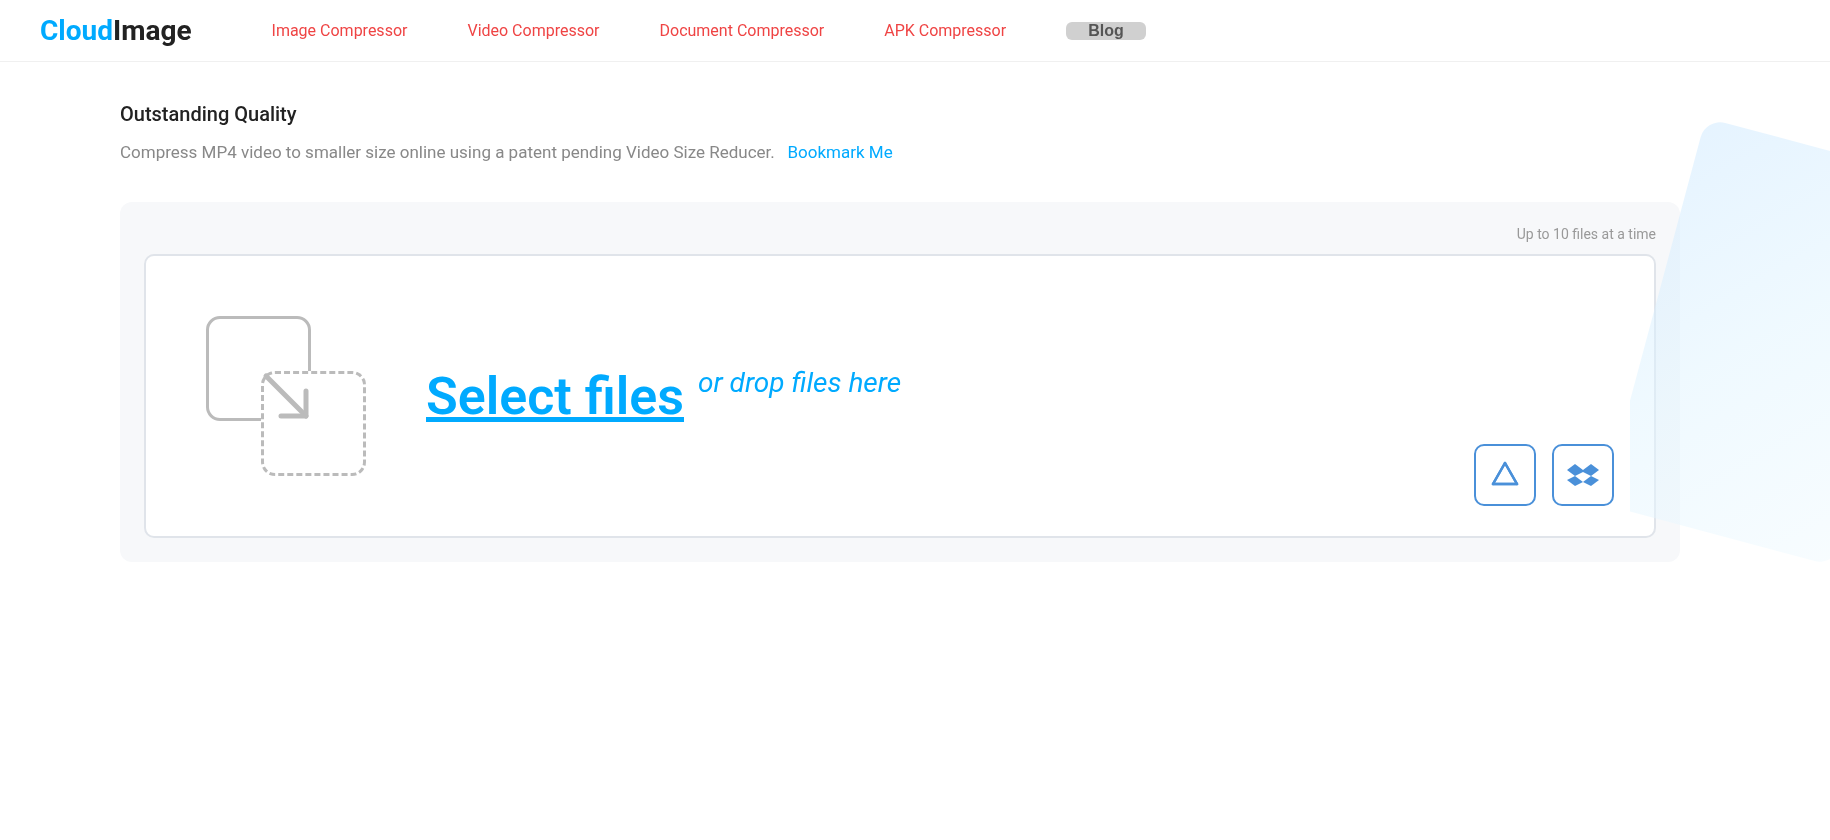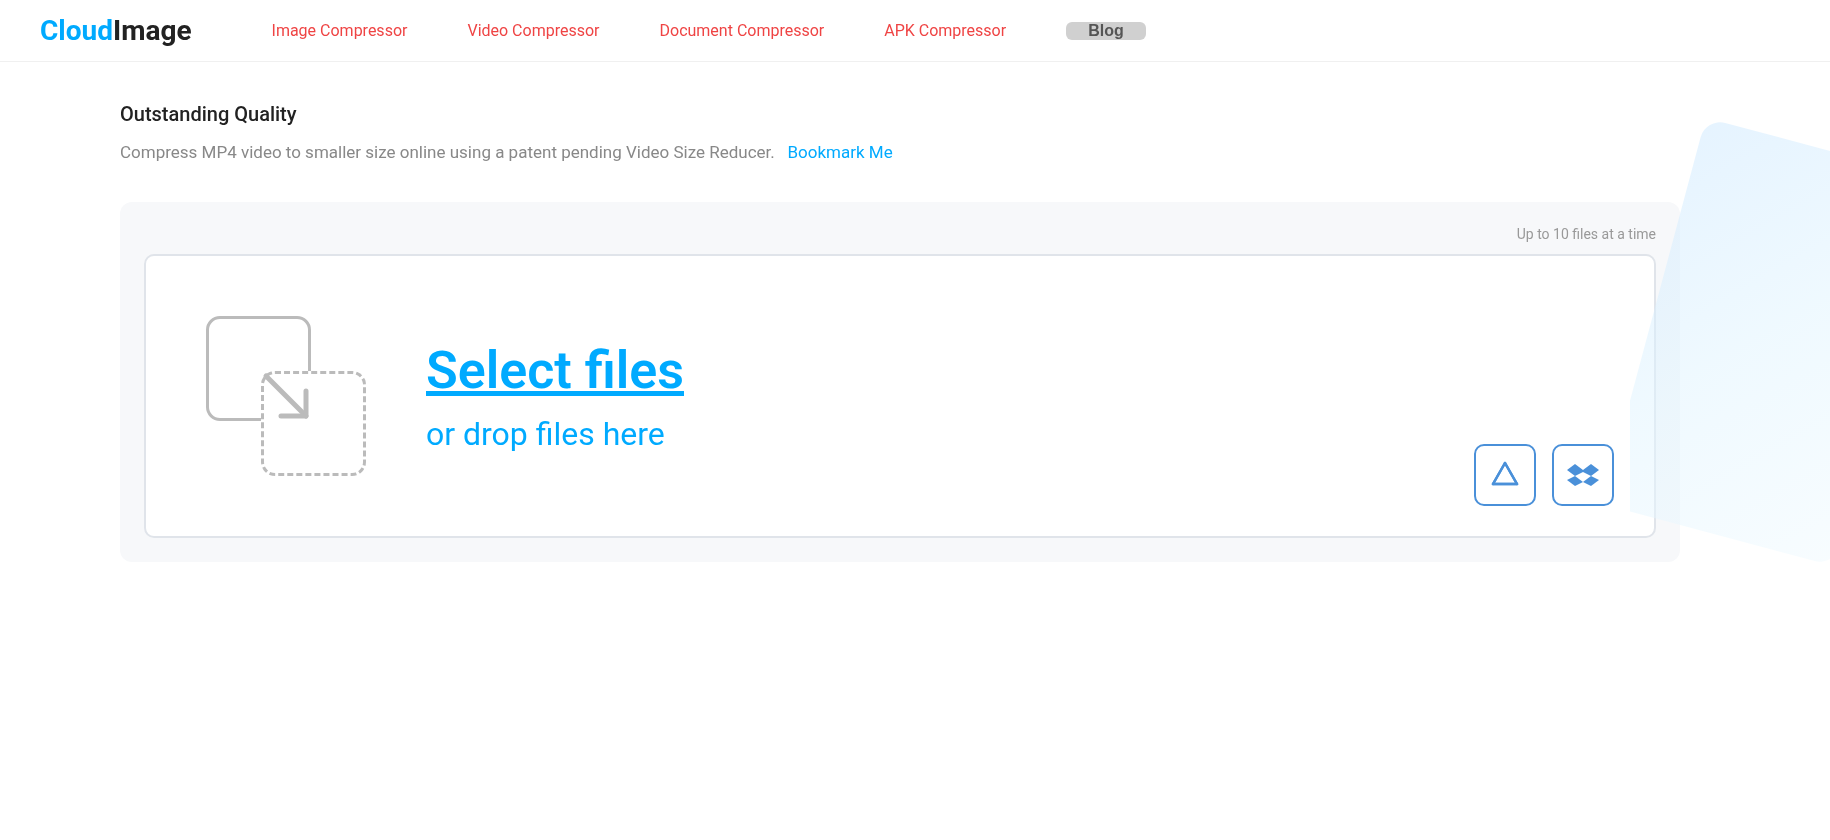--- a/index.html
+++ b/index.html
@@ -152,36 +152,37 @@
     .arrow-svg {
       position: absolute;
       top: 50%;
       left: 50%;
       transform: translate(-50%, -50%);
     }
 
     
     .upload-text {
       display: flex;
-      flex-direction: column;
+      flex-direction: row;
       gap: 14px;
     }
 
     .select-files-link {
       font-size: 52px;
       font-weight: 600;
       color: #00aaff;
       text-decoration: underline;
       cursor: pointer;
     }
 
     .drop-text {
-      font-size: 32px;
+      font-size: 28px;
       color: #00aaff;
       font-weight: 400;
+      font-style: italic;
     }
 
     
     .cloud-buttons {
       position: absolute;
       bottom: 30px;
       right: 40px;
       display: flex;
       gap: 16px;
     }

